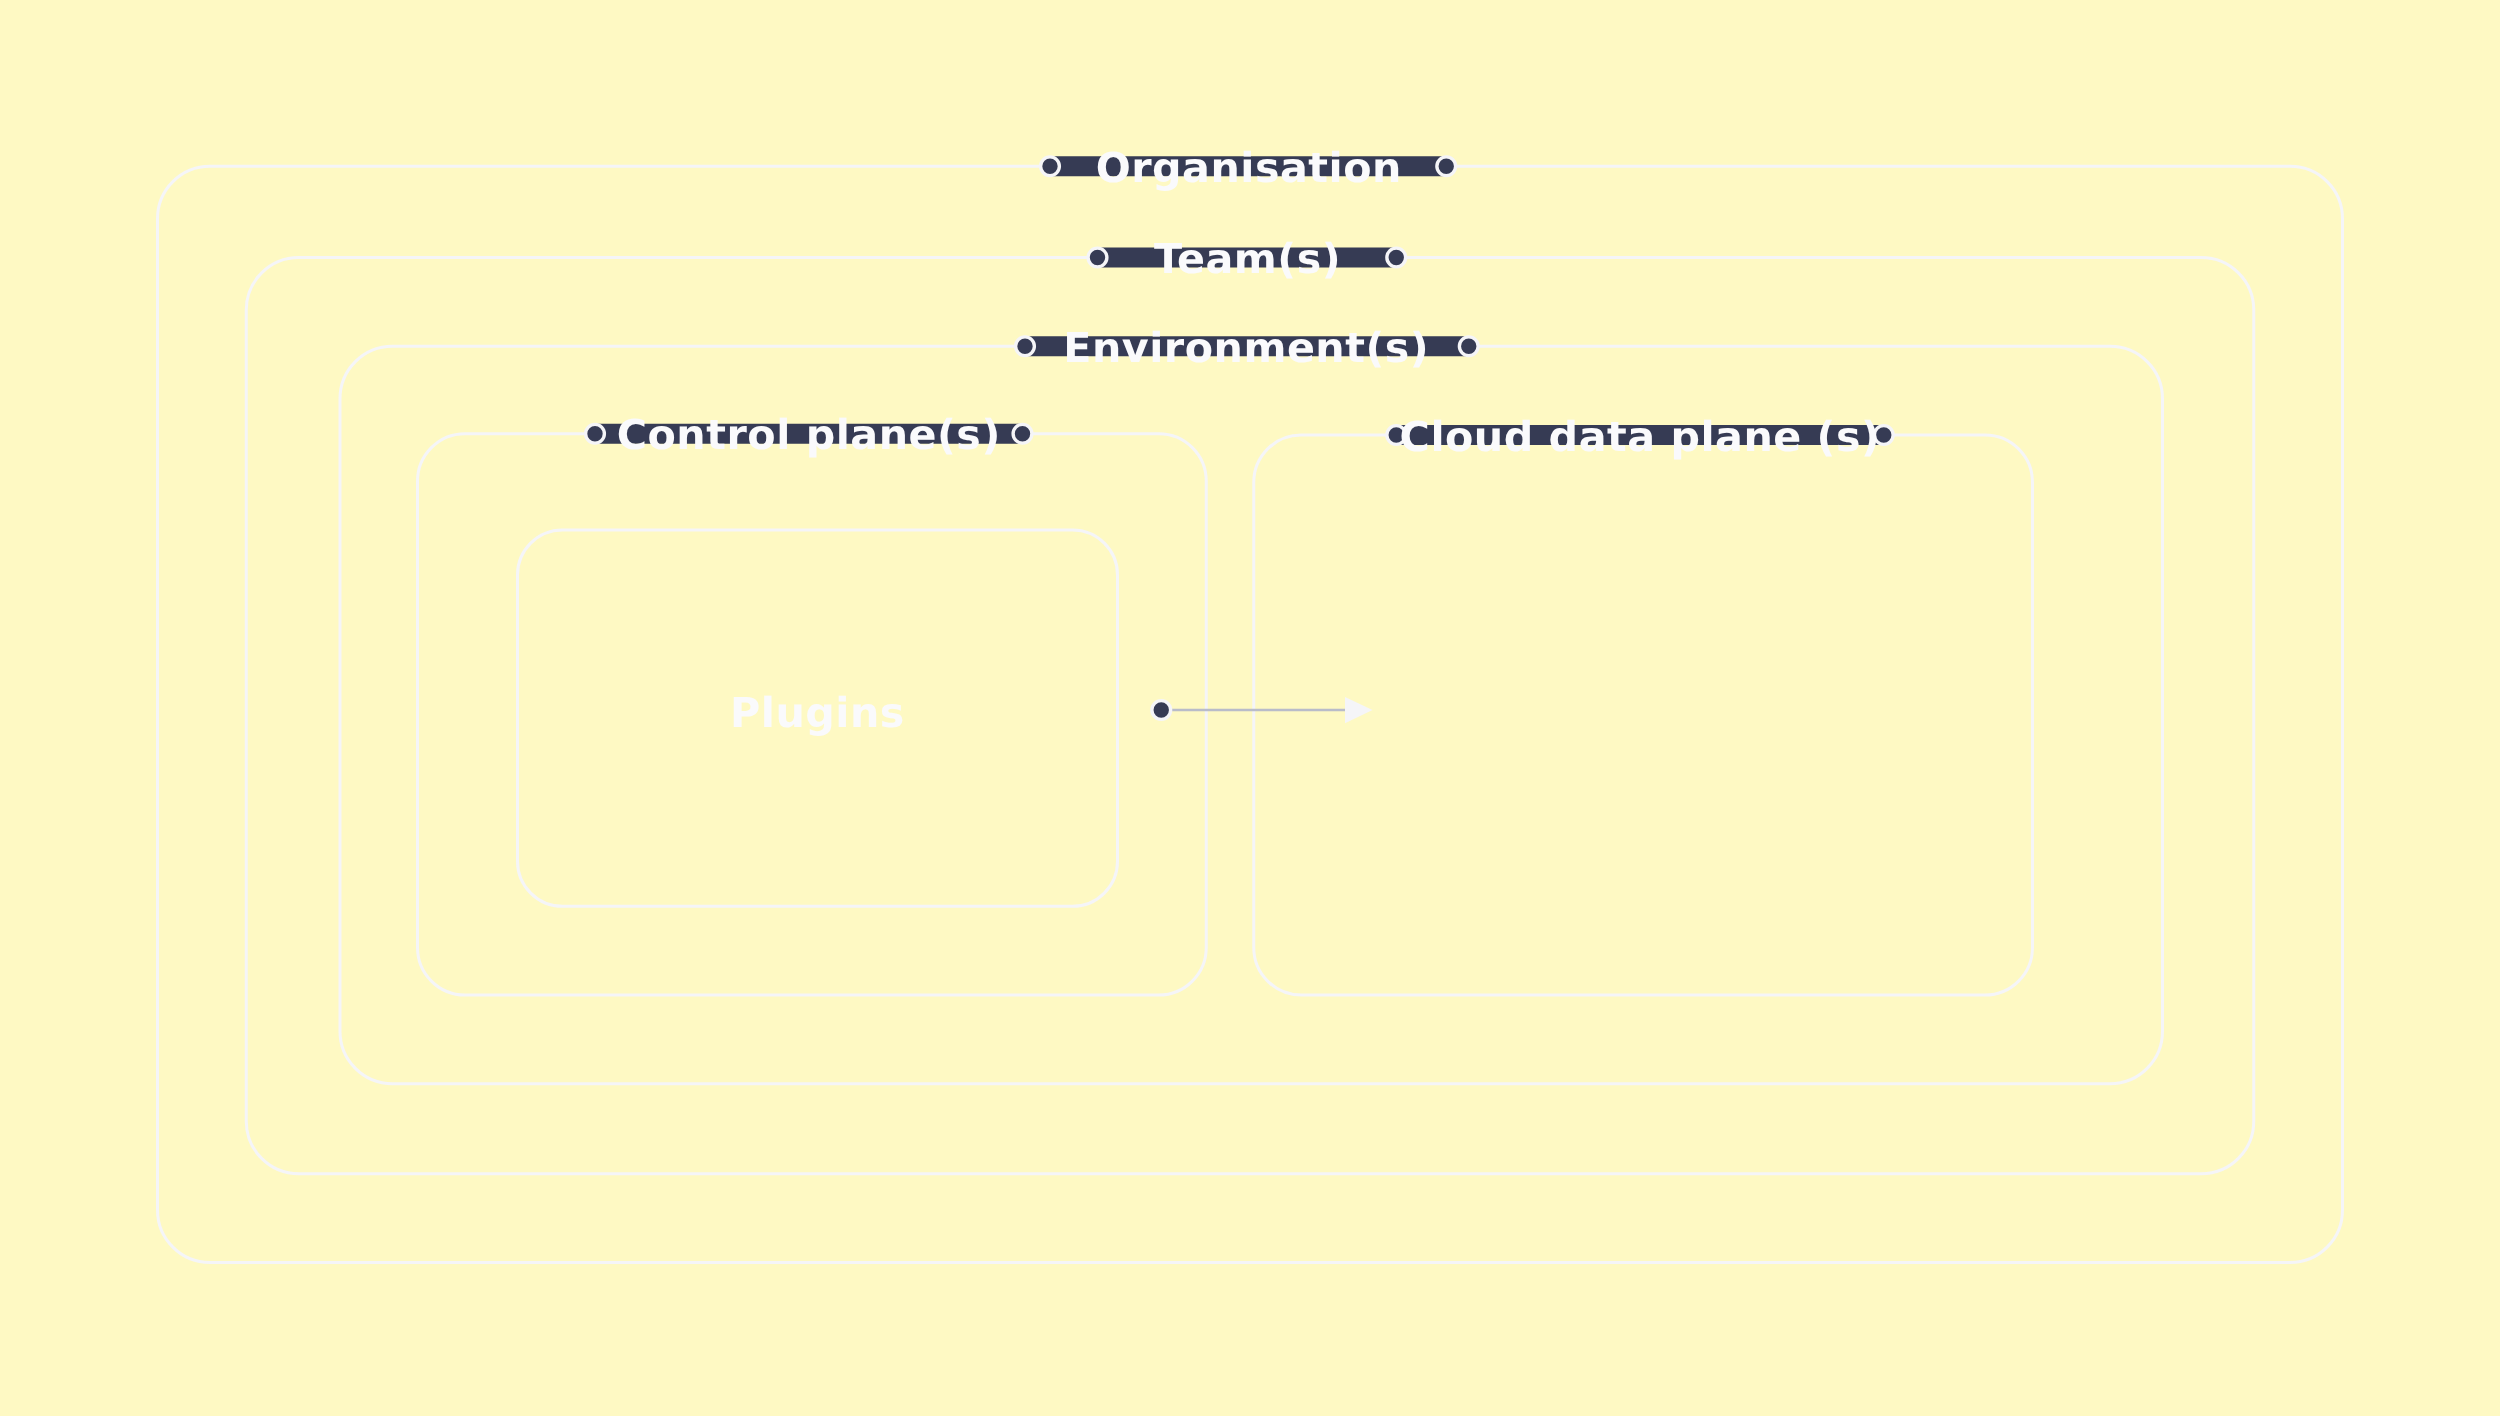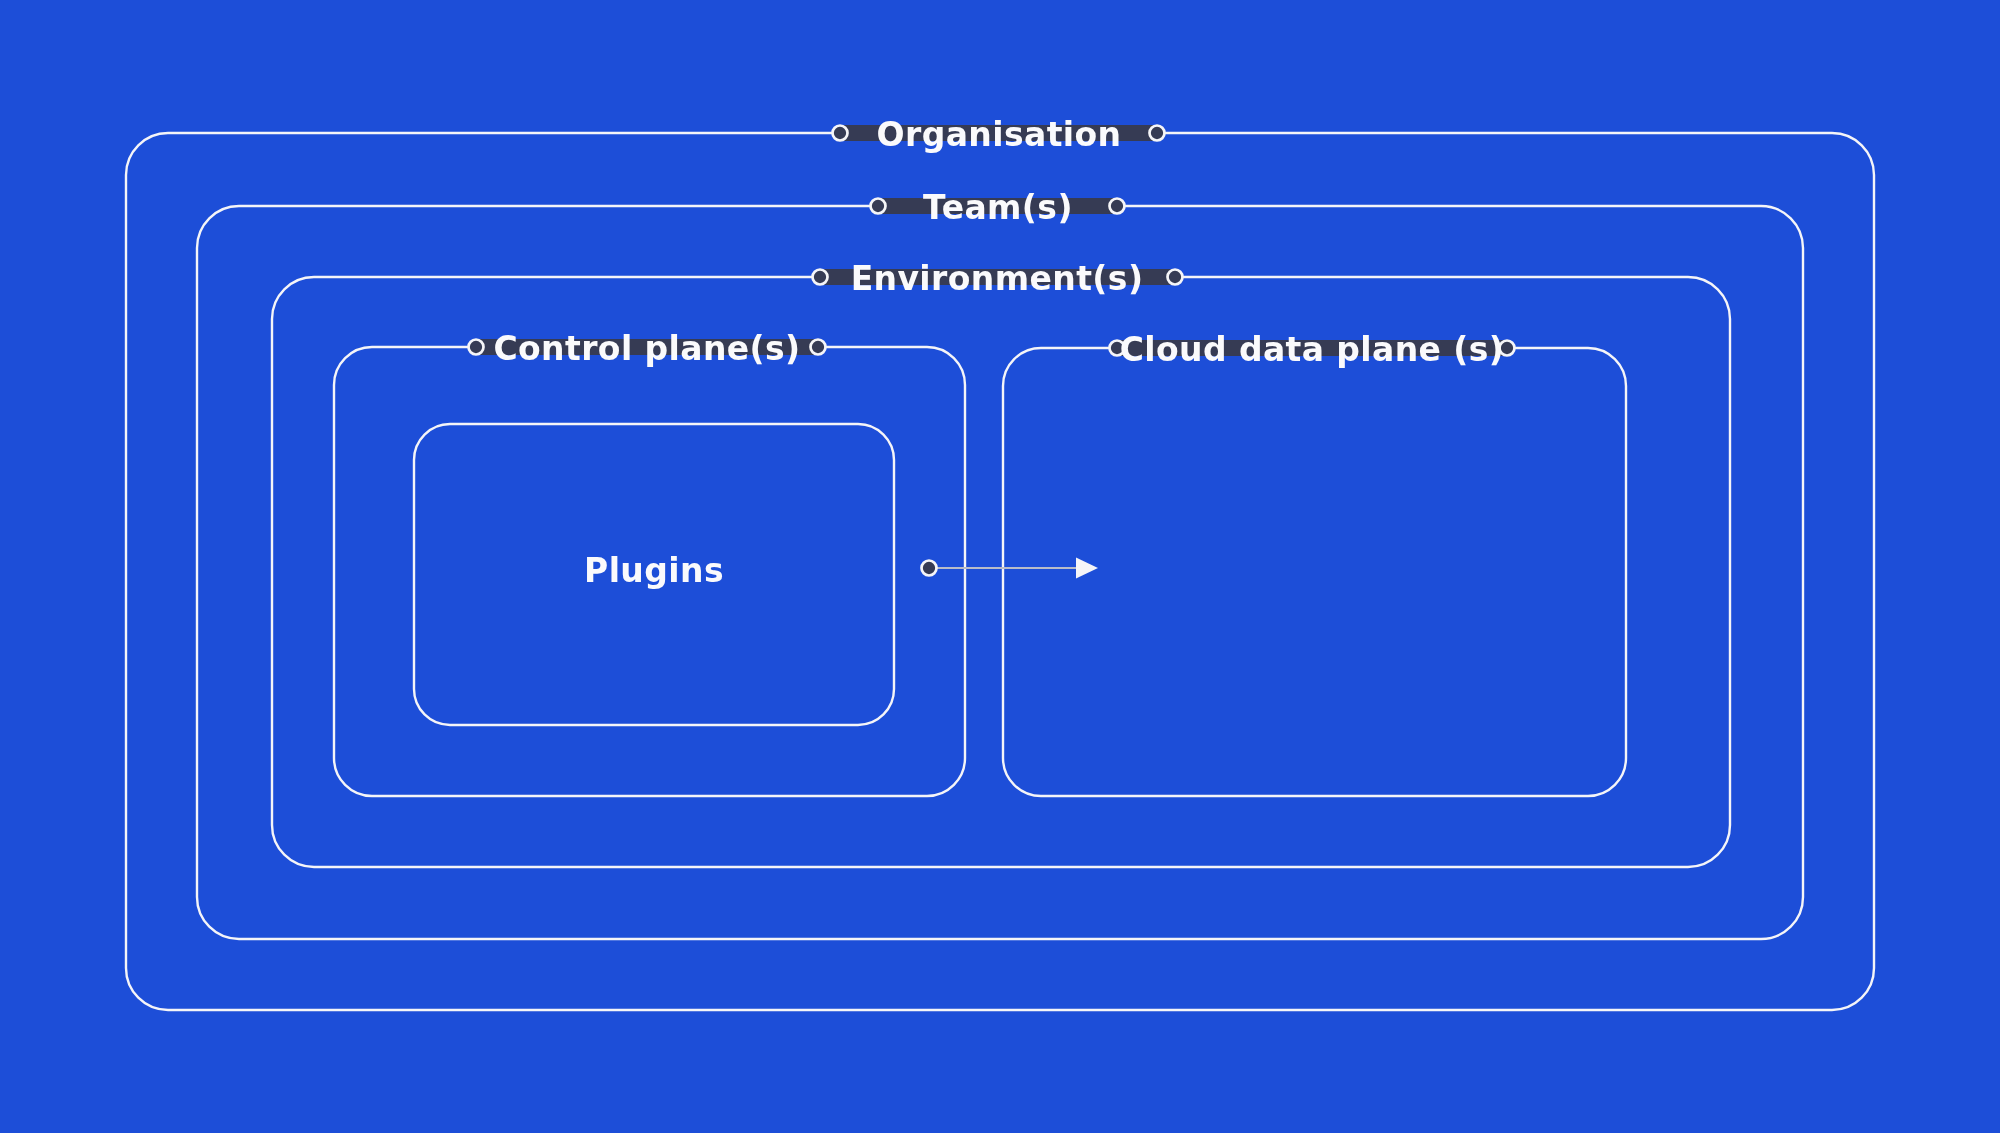--- a/index.html
+++ b/index.html
@@ -7,21 +7,21 @@
     padding: 0;
     width: 2000px;
     height: 1133px;
     background: #363b54;
     overflow: hidden;
   }
   .stage {
     position: relative;
     width: 2000px;
     height: 1133px;
-    background: #1d4ed8;
+    background: #fef9c3;
   }
   svg { display: block; }
   .box {
     fill: none;
     stroke: #f5f5f8;
     stroke-width: 2.4;
   }
   .mask {
     fill: #363b54;
     stroke: none;

